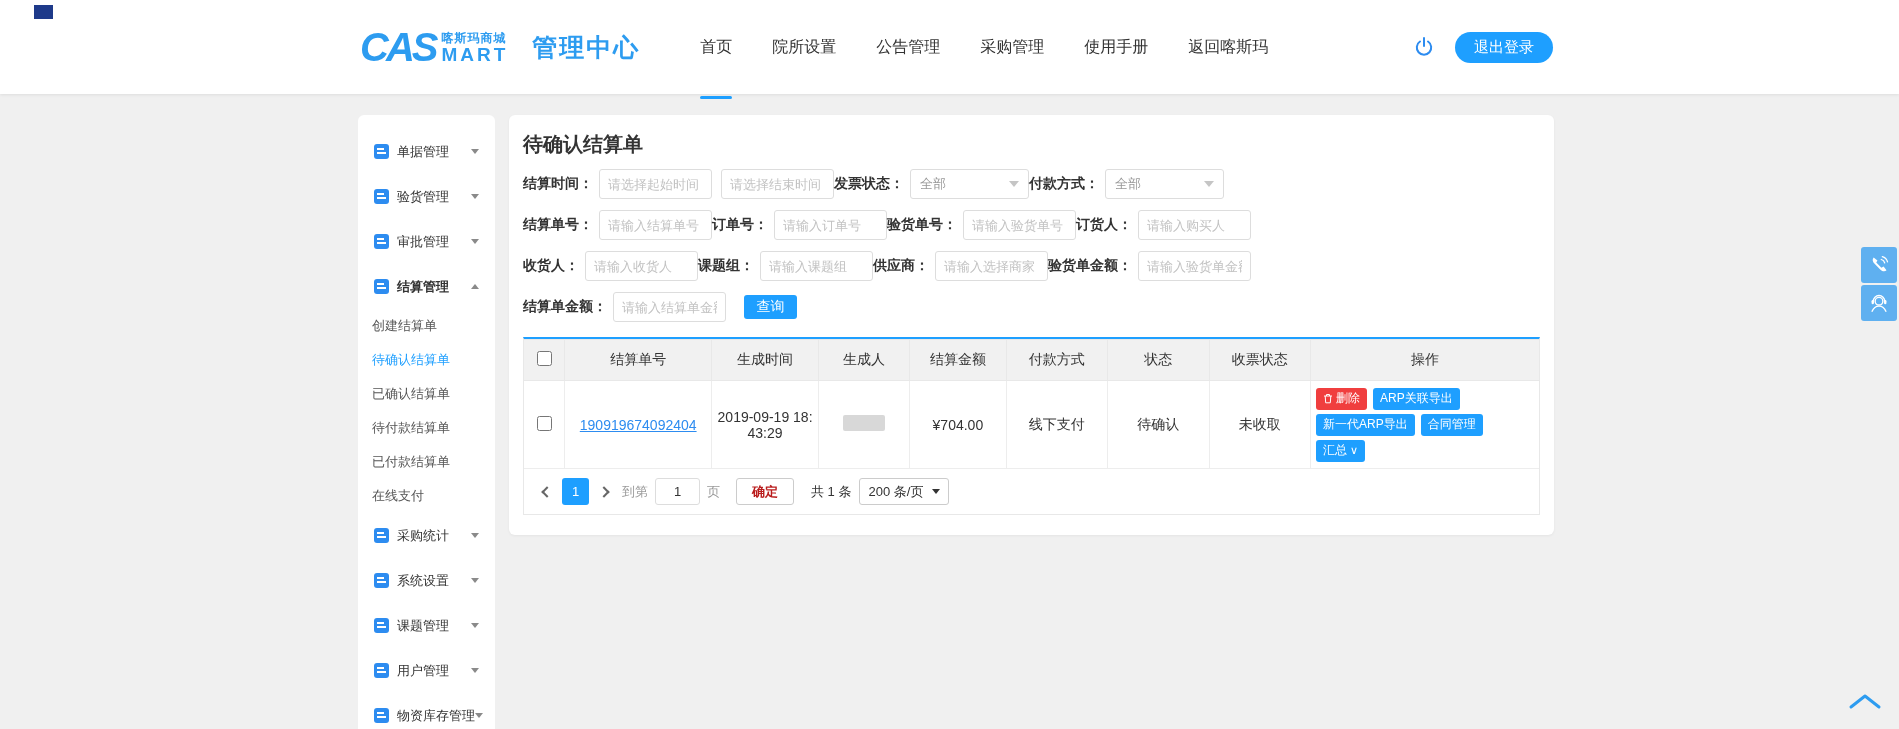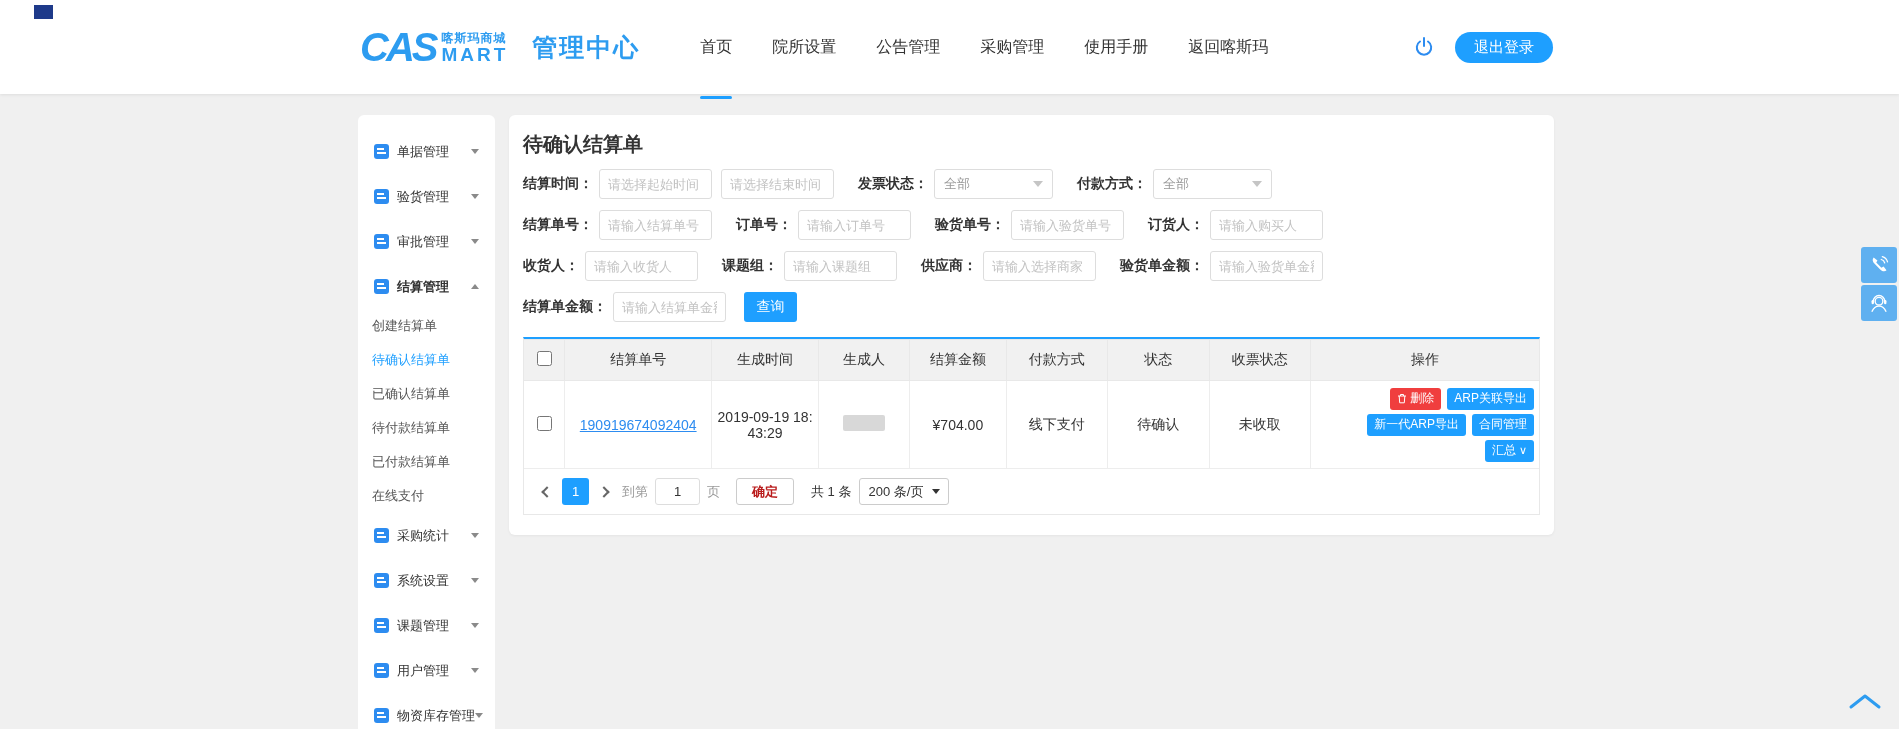--- a/index.html
+++ b/index.html
@@ -36,42 +36,42 @@
   .chev{margin-left:auto;width:0;height:0;border-left:4px solid transparent;border-right:4px solid transparent;}
   .chev.down{border-top:5px solid #8a8a8a;}
   .chev.up{border-bottom:5px solid #8a8a8a;}
   .side-sub{height:34px;display:flex;align-items:center;padding:0 14px;font-size:13px;color:#555;cursor:pointer;white-space:nowrap;}
   .side-sub.active{color:var(--accent);}
 
   
   .card{position:absolute;left:509px;top:115px;width:1045px;background:#fff;border-radius:6px;box-shadow:0 1px 3px rgba(0,0,0,.05);padding:16px 14px 20px;}
   .page-title{font-size:20px;font-weight:bold;color:#333;}
   .f-row{display:flex;align-items:center;margin-top:11px;}
-  .f-group{display:flex;align-items:center;margin-right:24px;}
+  .f-group{display:flex;align-items:center;}
   .f-label{font-size:14px;font-weight:bold;color:#333;margin-right:6px;white-space:nowrap;}
   .f-input{width:113px;height:30px;border:1px solid #ddd;border-radius:3px;padding:0 8px;font-size:13px;color:#333;outline:none;font-family:inherit;}
   .f-input::placeholder{color:#c2c2c2;}
   .f-input.gap{margin-right:9px;}
   .f-select{width:119px;height:30px;border:1px solid #ddd;border-radius:3px;display:flex;align-items:center;justify-content:space-between;padding:0 9px;font-size:13px;color:#999;cursor:pointer;background:#fff;}
   .sel-caret{width:0;height:0;border-left:5px solid transparent;border-right:5px solid transparent;border-top:6px solid #c5c5c5;}
-  .search-btn{width:53px;height:30px;background:var(--accent);color:#fff;border:none;border-radius:3px;font-size:14px;cursor:pointer;margin-left:18px;font-family:inherit;}
+  .search-btn{width:53px;height:24px;background:var(--accent);color:#fff;border:none;border-radius:3px;font-size:14px;cursor:pointer;margin-left:18px;font-family:inherit;}
 
   .actions-row{display:flex;margin-top:19px;gap:10px;}
   .act-btn{height:31px;padding:0 12px;background:#fff;border:1px solid var(--accent);color:var(--accent);border-radius:4px;font-size:13px;cursor:pointer;font-family:inherit;white-space:nowrap;}
 
   .table-wrap{margin-top:15px;border:1px solid #e8e8e8;border-top:2px solid var(--accent);}
   table{width:100%;border-collapse:collapse;font-size:14px;color:#333;table-layout:fixed;}
   th{background:#f1f1f1;height:41px;font-weight:normal;border:1px solid #e8e8e8;text-align:center;}
   td{height:88px;border:1px solid #ededed;text-align:center;padding:4px 5px;word-break:break-all;}
   th:first-child,td:first-child{border-left:none;}
   th:last-child,td:last-child{border-right:none;}
   .cbx{width:15px;height:15px;accent-color:#fff;cursor:pointer;}
   .row-link{color:var(--link);text-decoration:underline;cursor:pointer;}
   .redacted{display:inline-block;width:42px;height:16px;background:#d8d8d8;border-radius:2px;}
-  .ops{display:flex;flex-direction:column;align-items:flex-end;gap:4px;}
+  .ops{display:flex;flex-direction:column;align-items:flex-start;gap:4px;}
   .ops-line{display:flex;gap:6px;justify-content:center;}
   .op-btn{display:inline-flex;align-items:center;gap:3px;height:22px;padding:0 7px;background:var(--accent);color:#fff;border:none;border-radius:3px;font-size:12px;cursor:pointer;font-family:inherit;white-space:nowrap;}
   .op-btn.danger{background:var(--danger);}
   .op-chevron{font-size:11px;line-height:1;}
 
   .pager{display:flex;align-items:center;height:45px;padding:0 12px;font-size:13px;color:#666;}
   .pg-arrow{width:22px;height:26px;display:flex;align-items:center;justify-content:center;cursor:pointer;}
   .pg-chev{width:8px;height:8px;border-left:2px solid #666;border-bottom:2px solid #666;}
   .pg-chev.left{transform:rotate(45deg);}
   .pg-chev.right{transform:rotate(225deg);}

